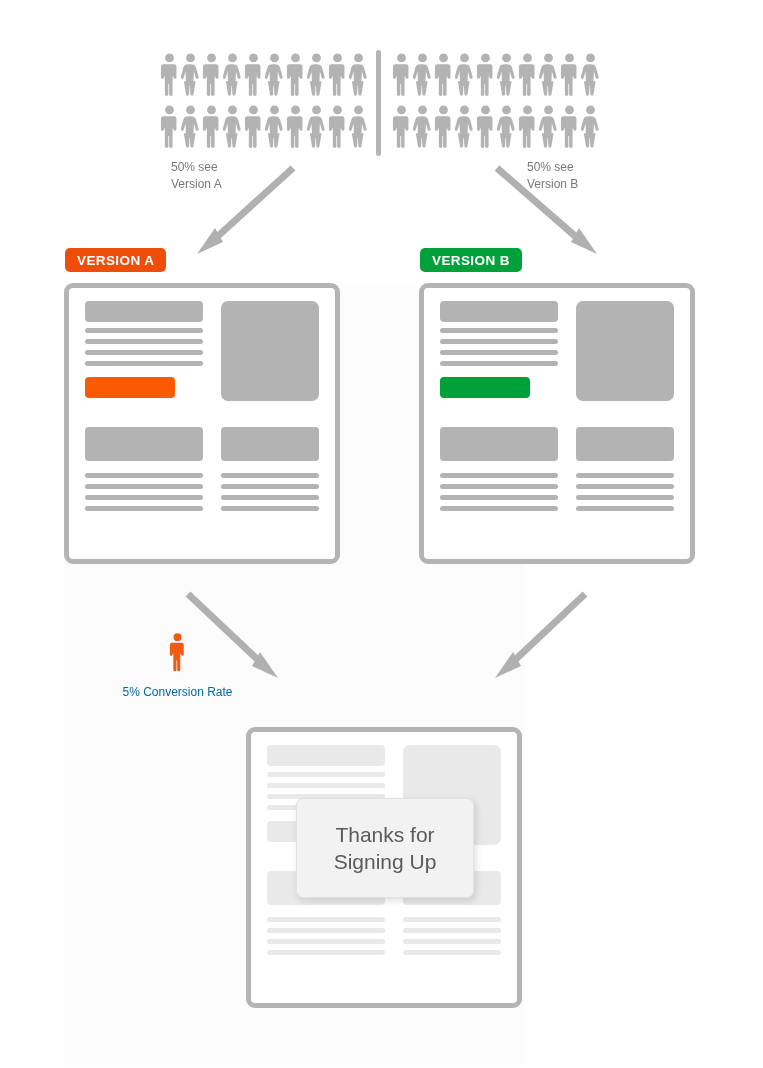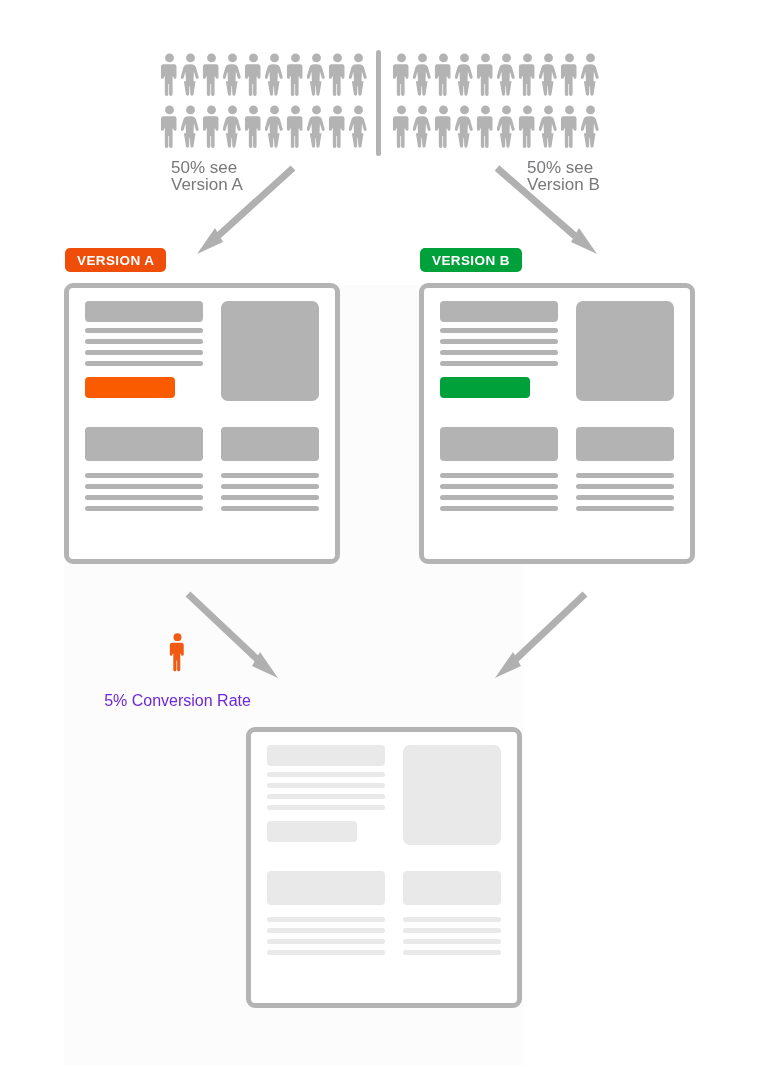--- a/index.html
+++ b/index.html
@@ -37,21 +37,21 @@
     width: 5px; height: 106px;
     background: #b3b3b3;
     border-radius: 3px;
   }
 
   svg.person { display: block; }
 
   
   .split-caption {
     position: absolute;
-    font-size: 17px;
+    font-size: 12px;
     line-height: 17px;
     color: #77787a;
     white-space: pre-line;
   }
   .split-caption.a { left: 171px; top: 159px; text-align: left; }
   .split-caption.b { left: 527px; top: 159px; text-align: left; }
 
   
   .arrow { position: absolute; overflow: visible; }
   .arrow path { fill: none; stroke: #b0b0b0; stroke-width: 7; }
@@ -110,23 +110,23 @@
   
   .card.thanks .bar { background: #e9e9e9; }
   .card.thanks { border-color: #b4b4b4; }
 
   
   .stat { position: absolute; text-align: center; }
   .stat.a { left: 90px; top: 630px; width: 175px; }
   .stat.b { left: 498px; top: 630px; width: 175px; }
   .stat-icons { height: 42px; display: flex; align-items: flex-end; justify-content: center; gap: 4px; }
   .stat-label {
-    margin-top: 20px;
-    font-size: 16px;
-    color: #6d28d9;
+    margin-top: 13px;
+    font-size: 12px;
+    color: #0369a1;
     white-space: nowrap;
   }
 
   
   .modal {
     position: absolute;
     left: 296px; top: 798px;
     width: 178px; height: 100px;
     background: #f2f2f2;
     border: 1px solid #e2e2e2;
@@ -470,14 +470,18 @@
             <div class="bar line"></div>
             <div class="bar line"></div>
             <div class="bar line"></div>
             <div class="bar line"></div>
           </div>
         </div>
       </div>
     </div>
   </div>
 
+  <div class="modal">
+    <div class="modal-text">Thanks for
+Signing Up</div>
+  </div>
 
 </div>
 
 </body></html>

